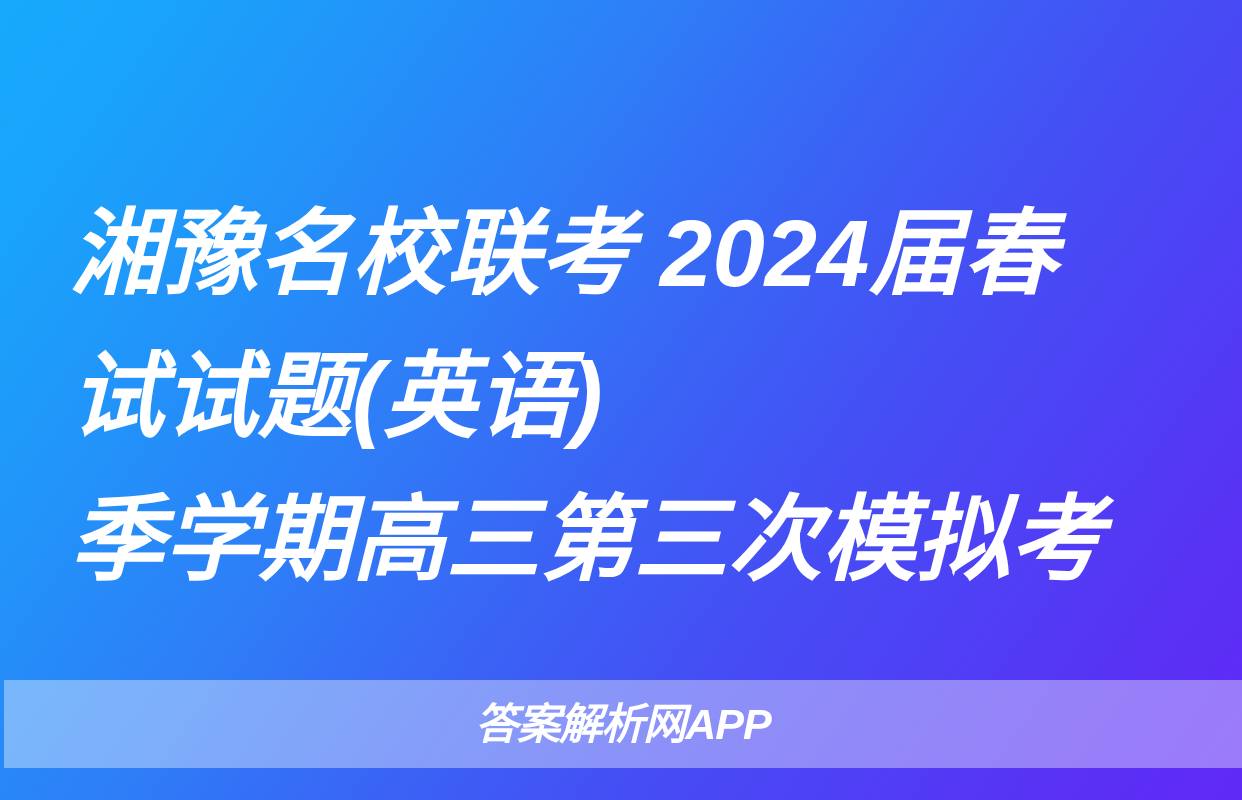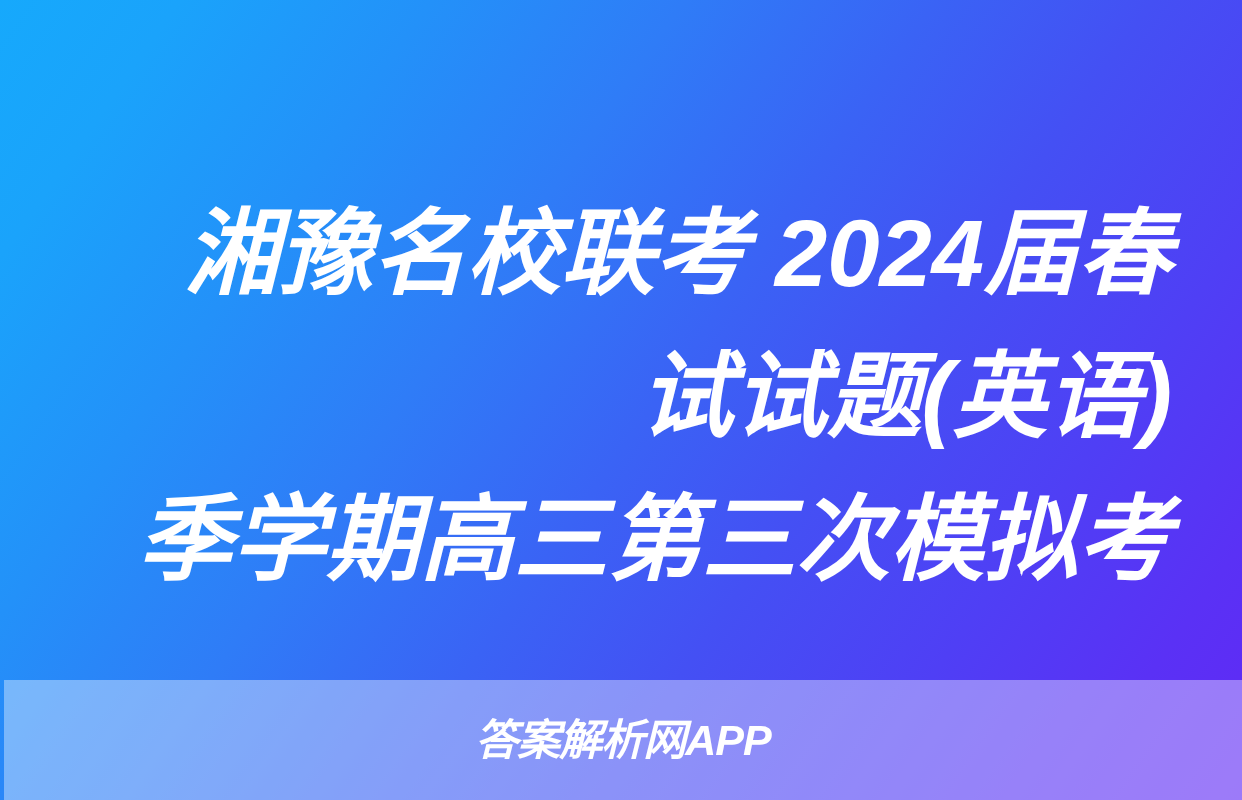--- a/index.html
+++ b/index.html
@@ -31,26 +31,26 @@
         #3a63f5 52%,
         #4450f4 64%,
         #4f3ff5 78%,
         #5a31f5 90%,
         #6029f5 100%);
   }
 
   
   .title-block {
     position: absolute;
-    left: 8px;
+    left: 0;
     right: 0;
     top: 182px;
     padding: 0 70px;
     box-sizing: border-box;
-    text-align: right;
+    text-align: left;
     z-index: 3;
   }
 
   .title-line {
     display: block;
     color: #ffffff;
     font-size: 94px;
     line-height: 143px;
     font-weight: 700;
     font-style: italic;
@@ -58,21 +58,21 @@
     white-space: nowrap;
     text-rendering: optimizeLegibility;
   }
 
   
   .footer-band {
     position: absolute;
     left: 4px;
     right: 0;
     top: 680px;
-    height: 120px;
+    height: 88px;
     background: rgba(255, 255, 255, 0.38);
     z-index: 4;
     display: flex;
     align-items: center;
     justify-content: center;
     text-align: right;
   }
 
   .watermark {
     color: #ffffff;

